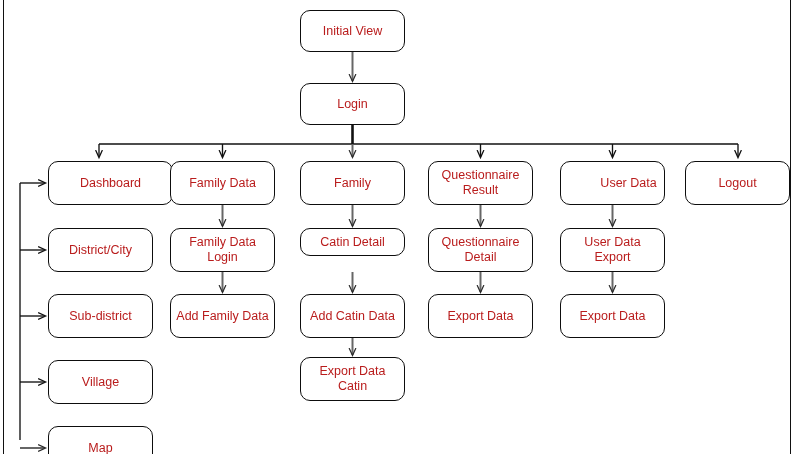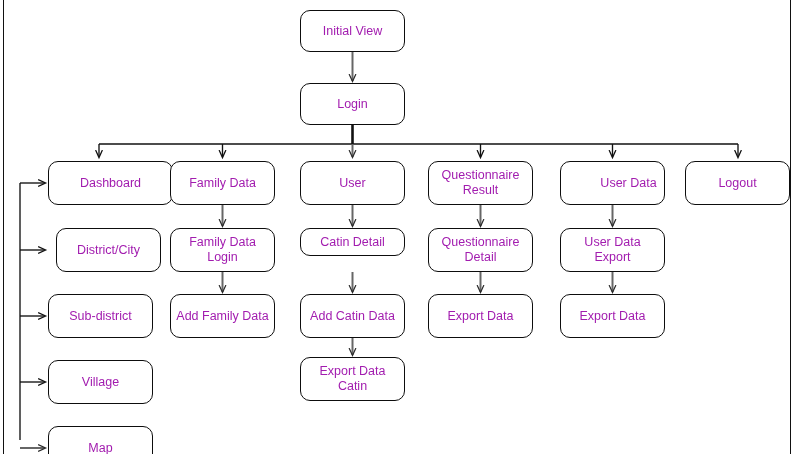--- a/index.html
+++ b/index.html
@@ -22,21 +22,21 @@
     width: 807px;
     height: 454px;
     pointer-events: none;
   }
   .node {
     position: absolute;
     box-sizing: border-box;
     border: 1.3px solid #0d0d0d;
     border-radius: 10px;
     background: #ffffff;
-    color: #a21caf;
+    color: #b91c1c;
     font-size: 12.5px;
     line-height: 15px;
     display: flex;
     align-items: center;
     justify-content: center;
     text-align: center;
     padding: 2px 4px;
     white-space: pre-line;
     z-index: 2;
   }
@@ -121,26 +121,26 @@
     <g stroke="#666666" stroke-width="2" fill="none">
       <path d="M20,448 L45,448" marker-end="url(#ah)"></path>
     </g>
   </svg>
 
   <div id="nodes">
       <div class="node" style="left: 300px; top: 10px; width: 105px; height: 42px;">Initial View</div>
       <div class="node" style="left: 300px; top: 83px; width: 105px; height: 42px;">Login</div>
       <div class="node" style="left: 48px; top: 161px; width: 125px; height: 44px;">Dashboard</div>
       <div class="node" style="left: 170px; top: 161px; width: 105px; height: 44px;">Family Data</div>
-      <div class="node" style="left: 300px; top: 161px; width: 105px; height: 44px;">User</div>
+      <div class="node" style="left: 300px; top: 161px; width: 105px; height: 44px;">Family</div>
       <div class="node" style="left: 428px; top: 161px; width: 105px; height: 44px;">Questionnaire
 Result</div>
       <div class="node" style="left: 560px; top: 161px; width: 105px; height: 44px; padding-left: 36px;">User Data</div>
       <div class="node" style="left: 685px; top: 161px; width: 105px; height: 44px;">Logout</div>
-      <div class="node" style="left: 48px; top: 228px; width: 105px; height: 44px; margin-left: 8px;">District/City</div>
+      <div class="node" style="left: 48px; top: 228px; width: 105px; height: 44px;">District/City</div>
       <div class="node" style="left: 170px; top: 228px; width: 105px; height: 44px;">Family Data Login</div>
       <div class="node" style="left: 300px; top: 228px; width: 105px; height: 28px;">Catin Detail</div>
       <div class="node" style="left: 428px; top: 228px; width: 105px; height: 44px;">Questionnaire
 Detail</div>
       <div class="node" style="left: 560px; top: 228px; width: 105px; height: 44px;">User Data Export</div>
       <div class="node" style="left: 48px; top: 294px; width: 105px; height: 44px;">Sub-district</div>
       <div class="node" style="left: 170px; top: 294px; width: 105px; height: 44px;">Add Family Data</div>
       <div class="node" style="left: 300px; top: 294px; width: 105px; height: 44px;">Add Catin Data</div>
       <div class="node" style="left: 428px; top: 294px; width: 105px; height: 44px;">Export Data</div>
       <div class="node" style="left: 560px; top: 294px; width: 105px; height: 44px;">Export Data</div>

